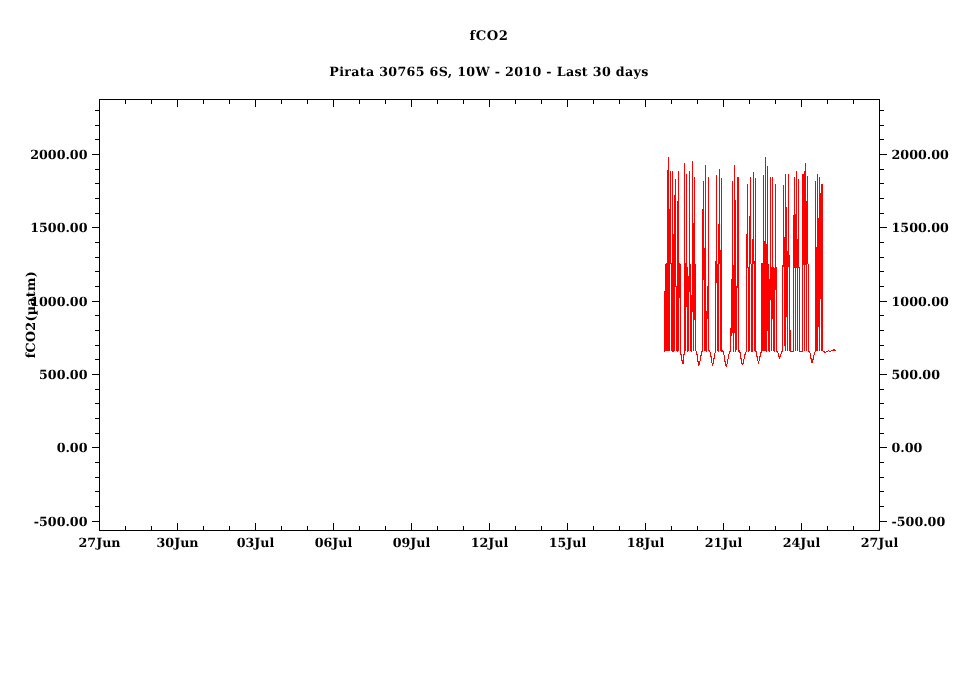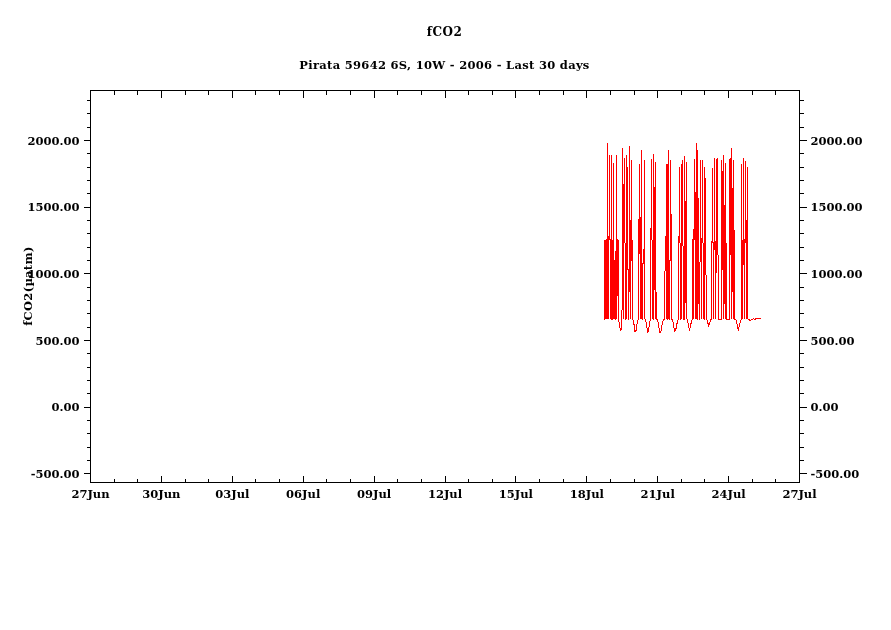--- a/index.html
+++ b/index.html
@@ -12,21 +12,21 @@
   .y-label{position:absolute;left:28px;top:286px;transform:translate(-50%,-50%) rotate(-90deg);
            white-space:nowrap;font-size:11.5px;font-weight:bold;letter-spacing:0.3px;}
   svg{position:absolute;left:0;top:0;}
   svg text{font-family:"DejaVu Serif", serif;font-weight:bold;font-size:11.5px;fill:#000;}
 </style>
 </head>
 <body>
 
 <div class="figure">
   <div class="chart-title">fCO2</div>
-  <div class="chart-subtitle">Pirata 59642 6S, 10W - 2006 - Last 30 days</div>
+  <div class="chart-subtitle">Pirata 30765 6S, 10W - 2010 - Last 30 days</div>
   <div class="y-label">fCO2(µatm)</div>
   <svg id="plot" width="891" height="630" viewBox="0 0 891 630">
       <rect x="90.5" y="90.5" width="709" height="392" fill="none" stroke="#000000" stroke-width="1" shape-rendering="crispEdges"></rect>
       <line x1="90.5" y1="482.5" x2="90.5" y2="475.5" stroke="#000000" stroke-width="1" shape-rendering="crispEdges"></line>
       <line x1="90.5" y1="90.5" x2="90.5" y2="97.5" stroke="#000000" stroke-width="1" shape-rendering="crispEdges"></line>
       <text x="90.5" y="497.5" text-anchor="middle">27Jun</text>
       <line x1="114.13333333333333" y1="482.5" x2="114.13333333333333" y2="478.5" stroke="#000000" stroke-width="1" shape-rendering="crispEdges"></line>
       <line x1="114.13333333333333" y1="90.5" x2="114.13333333333333" y2="94.5" stroke="#000000" stroke-width="1" shape-rendering="crispEdges"></line>
       <line x1="137.76666666666665" y1="482.5" x2="137.76666666666665" y2="478.5" stroke="#000000" stroke-width="1" shape-rendering="crispEdges"></line>
       <line x1="137.76666666666665" y1="90.5" x2="137.76666666666665" y2="94.5" stroke="#000000" stroke-width="1" shape-rendering="crispEdges"></line>

